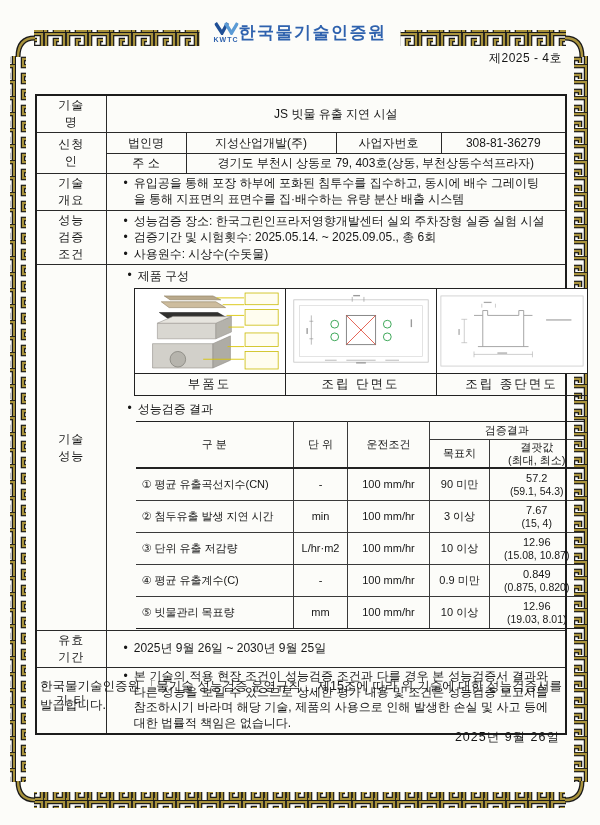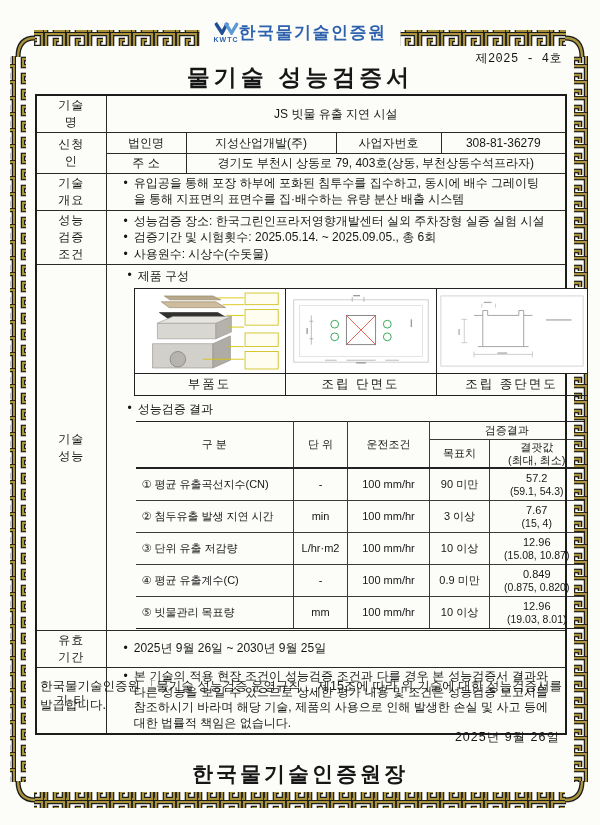--- a/index.html
+++ b/index.html
@@ -6,21 +6,21 @@
   .page{position:relative;width:600px;height:825px;background:#fcfcf9;overflow:hidden;
         font-family:"Liberation Sans","DejaVu Sans",sans-serif;color:#161616;}
   .border-svg{position:absolute;left:0;top:0;z-index:1;}
 
   
   .logo-row{position:absolute;top:19px;left:50%;transform:translateX(-50%);z-index:3;
             display:flex;align-items:center;background:#fcfcf9;padding:2px 14px;}
   .logo-mark{display:flex;flex-direction:column;align-items:center;line-height:1;}
   .logo-acronym{font-size:7px;color:#2f62ae;letter-spacing:1px;font-weight:bold;margin-top:1px;}
   .org-name{font-size:17px;font-weight:bold;color:#2f62ae;letter-spacing:1.5px;}
-  .doc-no{position:absolute;top:50px;right:38px;font-size:12px;z-index:3;letter-spacing:0.5px;font-family:Liberation Mono, monospace;}
+  .doc-no{position:absolute;top:50px;right:38px;font-size:12px;z-index:3;letter-spacing:0.5px;}
   .title{position:absolute;top:62px;left:0;width:100%;text-align:center;z-index:3;
          font-size:23px;font-weight:bold;letter-spacing:4px;}
 
   
   table.main{position:absolute;top:94px;left:35px;width:530px;z-index:2;
              border-collapse:collapse;table-layout:fixed;font-size:12px;}
   table.main td{border:1px solid #2a2a2a;padding:1px 17px;vertical-align:middle;}
   table.main{border:2px solid #1c1c1c;}
   td.lbl{text-align:center;letter-spacing:1px;}
   td.sub-lbl{text-align:center;}
@@ -95,21 +95,20 @@
     <span class="logo-mark">
       <svg width="24" height="13" viewBox="0 0 24 13">
         <path d="M1,1 L7.5,11 L13,1" fill="none" stroke="#1f4f96" stroke-width="3.4"></path>
         <path d="M11,1 L17,11 L23,1" fill="none" stroke="#5b9bd5" stroke-width="3.4"></path>
       </svg>
       <span class="logo-acronym">KWTC</span>
     </span>
     <span class="org-name">한국물기술인증원</span>
   </div>
   <div class="doc-no">제2025 - 4호</div>
-  <div class="title">물기술 성능검증서</div>
 
   <table class="main">
     <colgroup>
         <col style="width:70px">
         <col style="width:80px">
         <col style="width:150px">
         <col style="width:105px">
         <col style="width:125px">
       </colgroup>
     <tbody>
@@ -336,16 +335,15 @@
         <div class="bullet" style="text-align:justify">
               <span>본 기술의 적용 현장 조건이 성능검증 조건과 다를 경우 본 성능검증서 결과와 다른 성능을 보일 수 있으므로 상세한 평가 내용 및 조건은 성능검증 보고서를 참조하시기 바라며 해당 기술, 제품의 사용으로 인해 발생한 손실 및 사고 등에 대한 법률적 책임은 없습니다.</span>
             </div>
       </td>
     </tr>
   </tbody>
     </table>
 
   <div class="issuance">한국물기술인증원 「물기술 성능검증 운영규칙」 제15조에 따라 위 기술에 대한 성능검증서를 발급합니다.</div>
   <div class="date">2025년 9월 26일</div>
-  <div class="signer">한국물기술인증원장</div>
 
 
 </div>
 
 </body></html>

